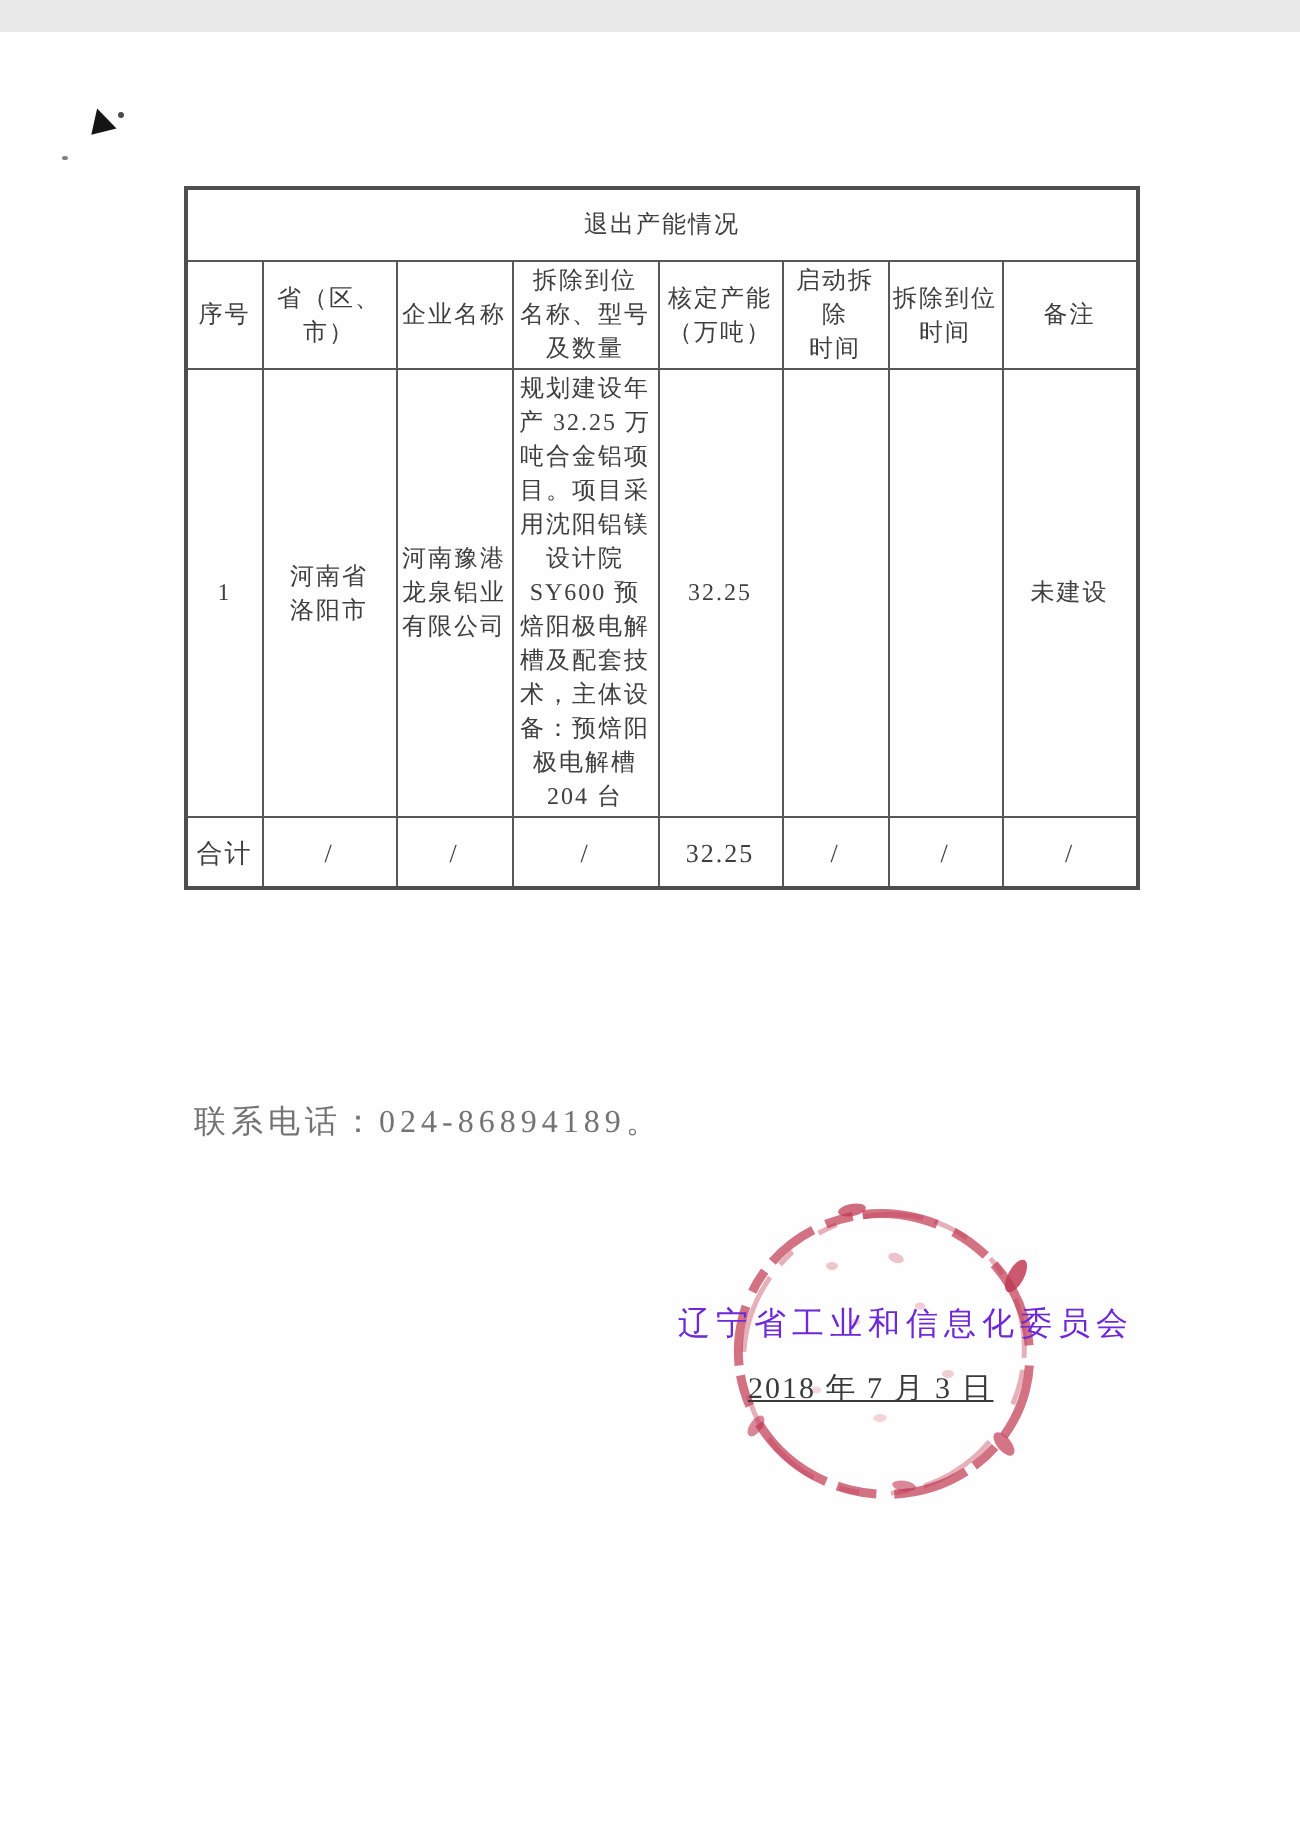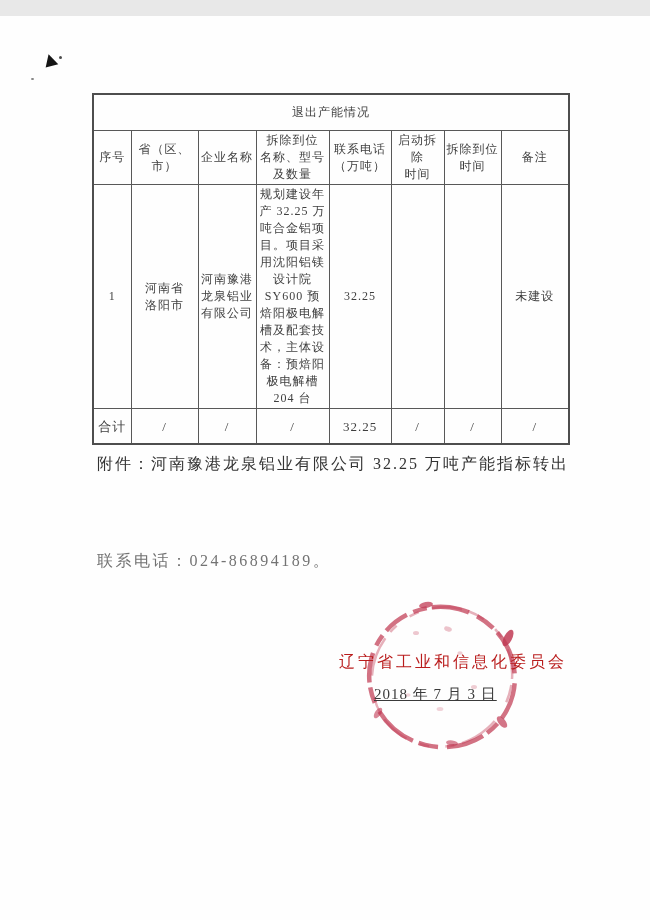--- a/index.html
+++ b/index.html
@@ -35,21 +35,21 @@
   .attach{
     position:absolute;left:97px;top:432px;font-size:16px;letter-spacing:2px;
     line-height:31px;color:#333;white-space:nowrap;
   }
   .phone{
     position:absolute;left:97px;top:535px;font-size:16px;letter-spacing:2.5px;
     color:#737373;white-space:nowrap;
   }
   .issuer{
     position:absolute;left:339px;top:636px;font-size:16px;letter-spacing:3px;
-    color:#b91c1c;white-space:nowrap;z-index:2;
+    color:#6d28d9;white-space:nowrap;z-index:2;
   }
   .doc-date{
     position:absolute;left:374px;top:669px;font-size:15px;letter-spacing:1px;
     color:#3a3a3a;white-space:nowrap;z-index:2;text-decoration:underline;
   }
   
   .seal{
     position:absolute;left:356px;top:575px;width:172px;height:172px;z-index:1;
     mix-blend-mode:multiply;
   }
@@ -78,21 +78,21 @@
         <tr>
       <td class="tbl-title" colspan="8">退出产能情况</td>
     </tr>
     <tr class="hdr">
       <td>序号</td>
       <td>省（区、市）</td>
       <td>企业名称</td>
       <td>拆除到位
 名称、型号
 及数量</td>
-      <td>联系电话
+      <td>核定产能
 （万吨）</td>
       <td>启动拆除
 时间</td>
       <td>拆除到位
 时间</td>
       <td>备注</td>
     </tr>
     <tr class="body">
       <td>1</td>
       <td>河南省
@@ -113,21 +113,20 @@
       <td>/</td>
       <td>32.25</td>
       <td>/</td>
       <td>/</td>
       <td>/</td>
     </tr>
   </tbody>
     </table>
 
   <div class="attach">
-    <div>附件：河南豫港龙泉铝业有限公司 32.25 万吨产能指标转出</div>
   </div>
 
   <div class="phone">联系电话：024-86894189。</div>
 
   <svg class="seal" viewBox="0 0 172 172" aria-hidden="true">
     <g fill="none" stroke="#c23b55">
       <ellipse cx="86" cy="86" rx="73" ry="70" stroke-width="4.5" stroke-dasharray="26 7 14 5 38 9 20 6 45 10 16 5 30 8 12 6" transform="rotate(14 86 86)" opacity="0.72"></ellipse>
       <ellipse cx="86" cy="86" rx="71.5" ry="68.5" stroke-width="2.5" stroke-dasharray="10 14 30 6 18 22 40 8 9 16" transform="rotate(-42 86 86)" opacity="0.4"></ellipse>
     </g>
     <g fill="#c23b55">

